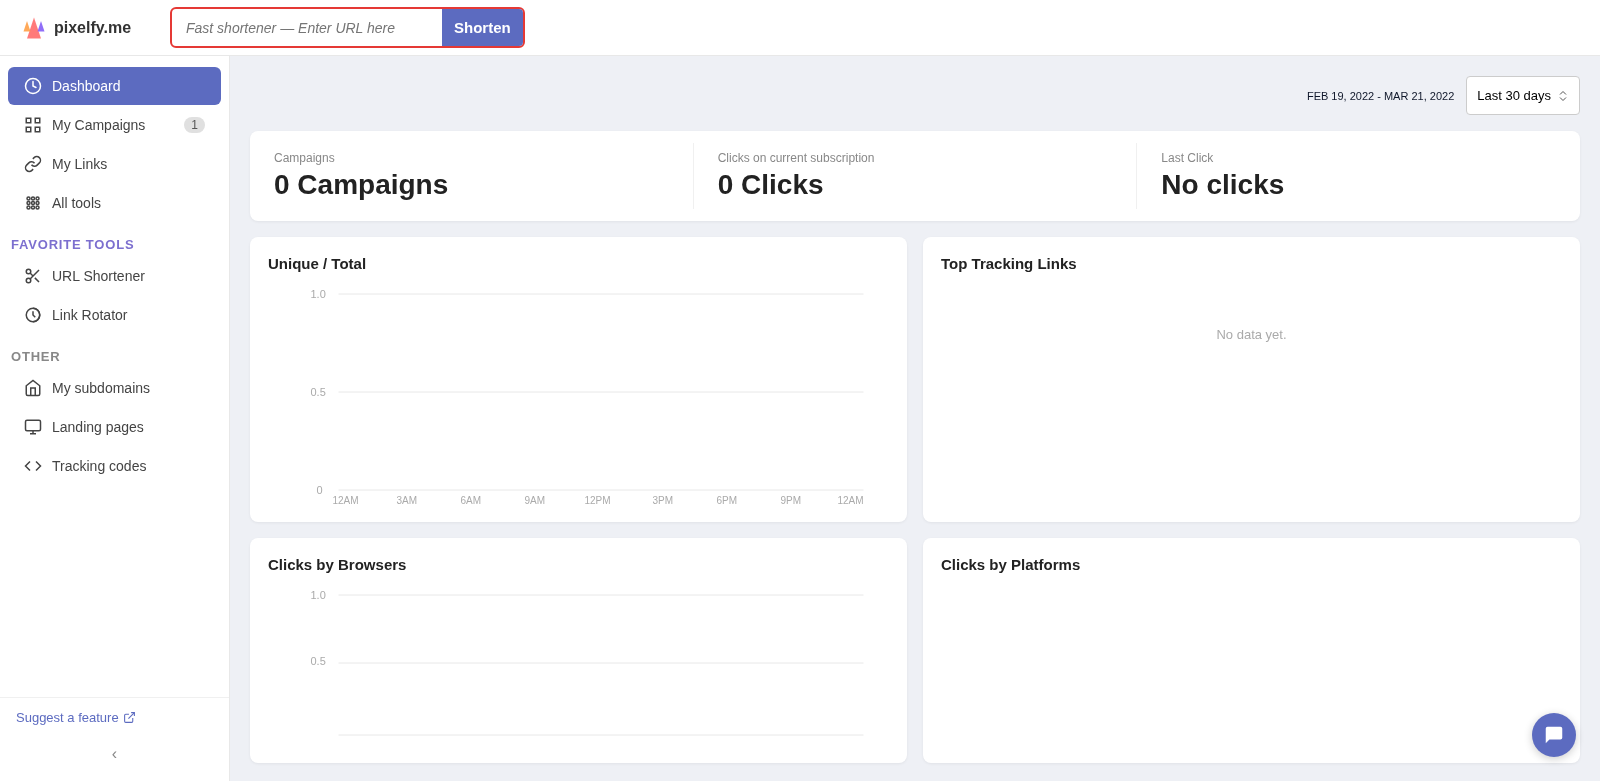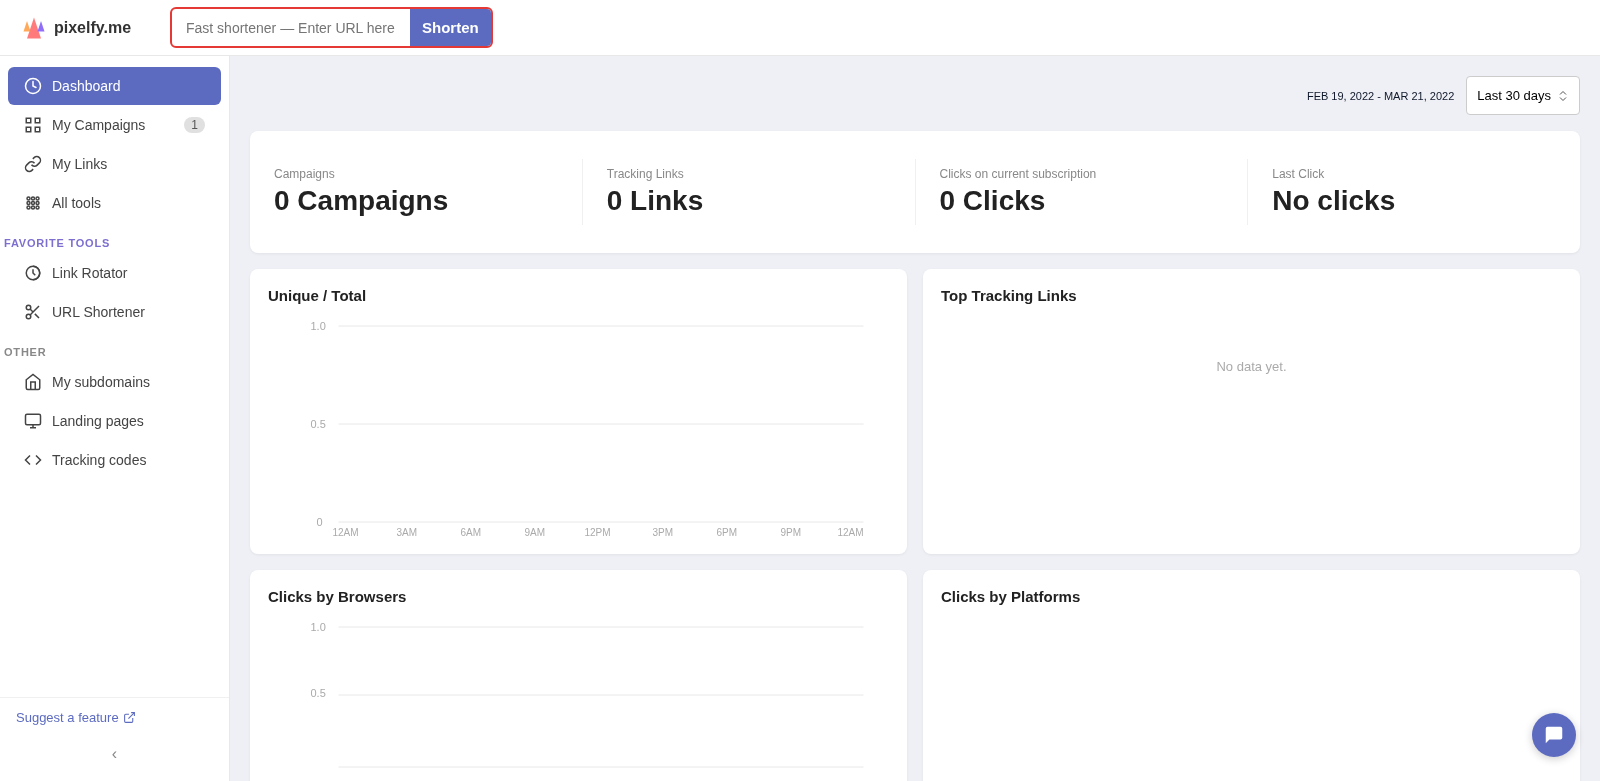--- a/index.html
+++ b/index.html
@@ -39,22 +39,23 @@
       overflow: hidden;
       background: #fff;
       flex: 0 0 auto;
     }
     .url-input {
       border: none;
       outline: none;
       padding: 8px 14px;
       font-size: 14px;
       color: #555;
-      width: 238px;
+      width: 270px;
       background: transparent;
+      font-style: italic;
     }
     .shorten-btn {
       background: #5c6bc0;
       color: #fff;
       border: none;
       padding: 10px 12px;
       font-size: 15px;
       font-weight: 600;
       cursor: pointer;
       height: 100%;
@@ -102,25 +103,25 @@
     }
     .nav-item .badge {
       margin-left: auto;
       background: #e0e0e0;
       color: #555;
       border-radius: 10px;
       padding: 1px 7px;
       font-size: 12px;
     }
     .section-label {
-      font-size: 11px;
+      font-size: 13px;
       font-weight: 700;
       color: #7c6fcf;
       letter-spacing: 0.8px;
-      padding: 14px 4px 4px;
+      padding: 14px 11px 4px;
       text-transform: uppercase;
     }
     .section-label.other { color: #888; }
     .sidebar-footer {
       padding: 12px 16px;
       border-top: 1px solid #f0f0f0;
     }
     .suggest-link {
       font-size: 13px;
       color: #5c6bc0;
@@ -172,21 +173,21 @@
       align-items: center;
       gap: 6px;
     }
 
     
     .stats-row {
       background: #fff;
       border-radius: 8px;
       display: flex;
       margin-bottom: 16px;
-      padding: 28px 0;
+      padding: 12px 0;
       box-shadow: 0 1px 3px rgba(0,0,0,0.06);
     }
     .stat-card {
       flex: 1;
       padding: 8px 24px;
       border-right: 1px solid #f0f0f0;
     }
     .stat-card:last-child { border-right: none; }
     .stat-label {
       font-size: 12px;
@@ -321,36 +322,36 @@
             <circle cx="12" cy="18" r="2"></circle>
             <circle cx="18" cy="18" r="2"></circle>
         </svg>
         <span>All tools</span>
       </div>
 
       <div class="section-label">FAVORITE TOOLS</div>
 
       <div class="nav-item">
         <svg class="icon-svg" viewBox="0 0 24 24" fill="none" stroke="currentColor" stroke-width="2">
-          <circle cx="12" cy="12" r="9"></circle>
-          <path d="M12 3a9 9 0 010 18"></path>
-          <path d="M12 7v5l3 3"></path>
-        </svg>
-        <span>Link Rotator</span>
-      </div>
-
-      <div class="nav-item">
-        <svg class="icon-svg" viewBox="0 0 24 24" fill="none" stroke="currentColor" stroke-width="2">
           <circle cx="6" cy="6" r="3"></circle>
             <circle cx="6" cy="18" r="3"></circle>
           <line x1="20" y1="4" x2="8.12" y2="15.88"></line>
           <line x1="14.47" y1="14.48" x2="20" y2="20"></line>
           <line x1="8.12" y1="8.12" x2="12" y2="12"></line>
         </svg>
         <span>URL Shortener</span>
+      </div>
+
+      <div class="nav-item">
+        <svg class="icon-svg" viewBox="0 0 24 24" fill="none" stroke="currentColor" stroke-width="2">
+          <circle cx="12" cy="12" r="9"></circle>
+          <path d="M12 3a9 9 0 010 18"></path>
+          <path d="M12 7v5l3 3"></path>
+        </svg>
+        <span>Link Rotator</span>
       </div>
 
       <div class="section-label other">OTHER</div>
 
       <div class="nav-item">
         <svg class="icon-svg" viewBox="0 0 24 24" fill="none" stroke="currentColor" stroke-width="2">
           <path d="M3 9l9-7 9 7v11a2 2 0 01-2 2H5a2 2 0 01-2-2z"></path>
           <polyline points="9 22 9 12 15 12 15 22"></polyline>
         </svg>
         <span>My subdomains</span>
@@ -400,24 +401,20 @@
           <polyline points="6 9 12 3 18 9"></polyline>
             <polyline points="6 15 12 21 18 15"></polyline>
         </svg>
       </div>
     </div>
 
     <div class="stats-row">
       <div class="stat-card">
         <div class="stat-label">Campaigns</div>
         <div class="stat-value">0 Campaigns</div>
-      </div>
-      <div class="stat-card">
-        <div class="stat-label">Tracking Links</div>
-        <div class="stat-value">0 Links</div>
       </div>
       <div class="stat-card">
         <div class="stat-label">Clicks on current subscription</div>
         <div class="stat-value">0 Clicks</div>
       </div>
       <div class="stat-card">
         <div class="stat-label">Last Click</div>
         <div class="stat-value">No clicks</div>
       </div>
     </div>

